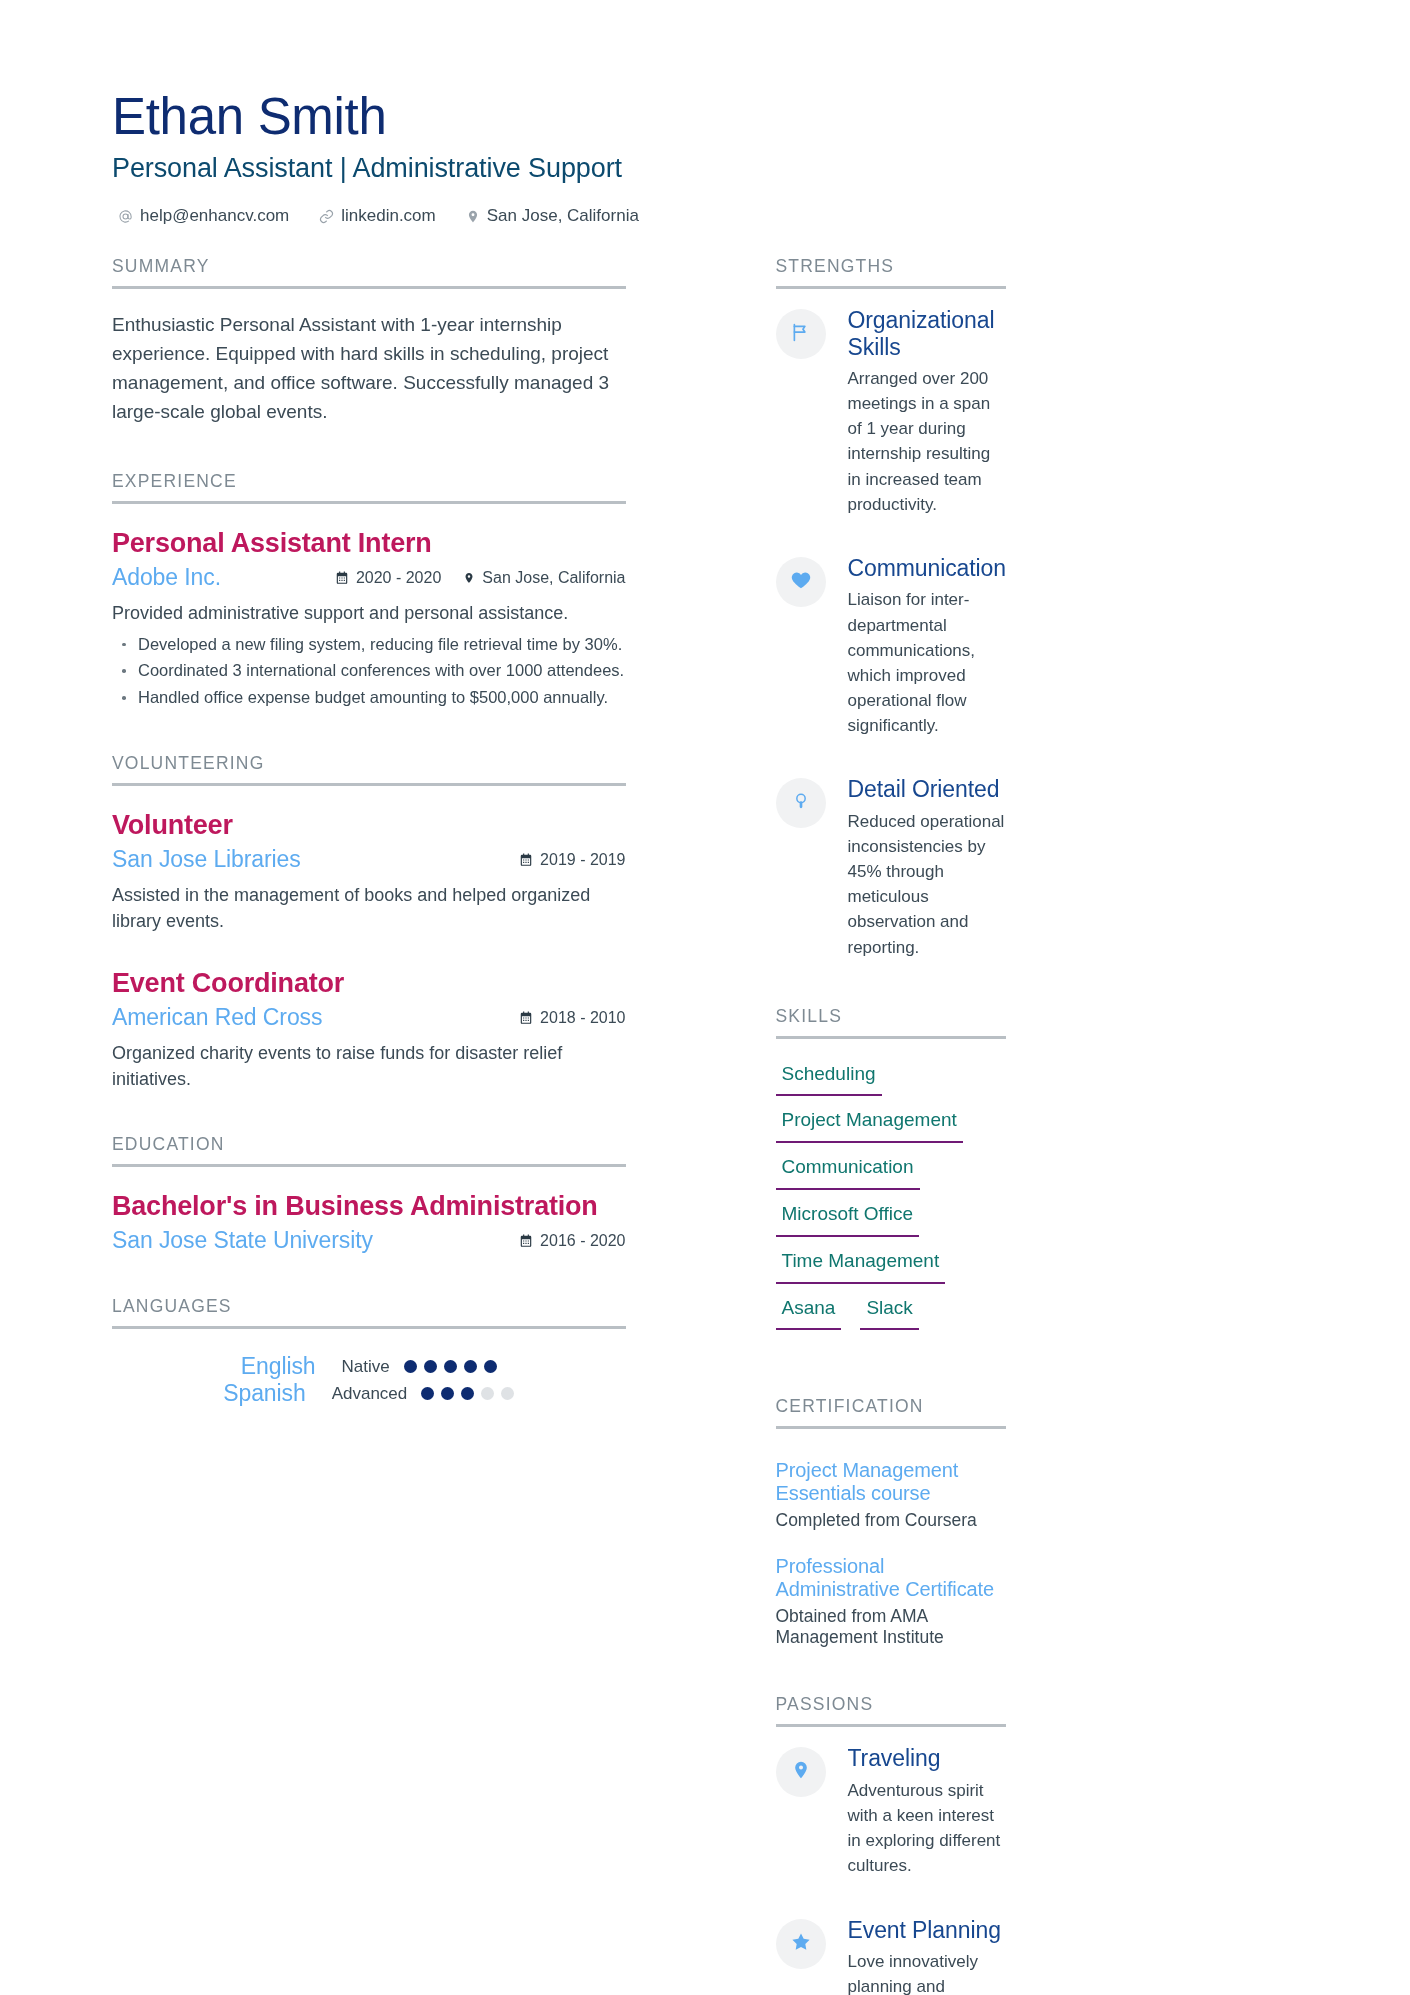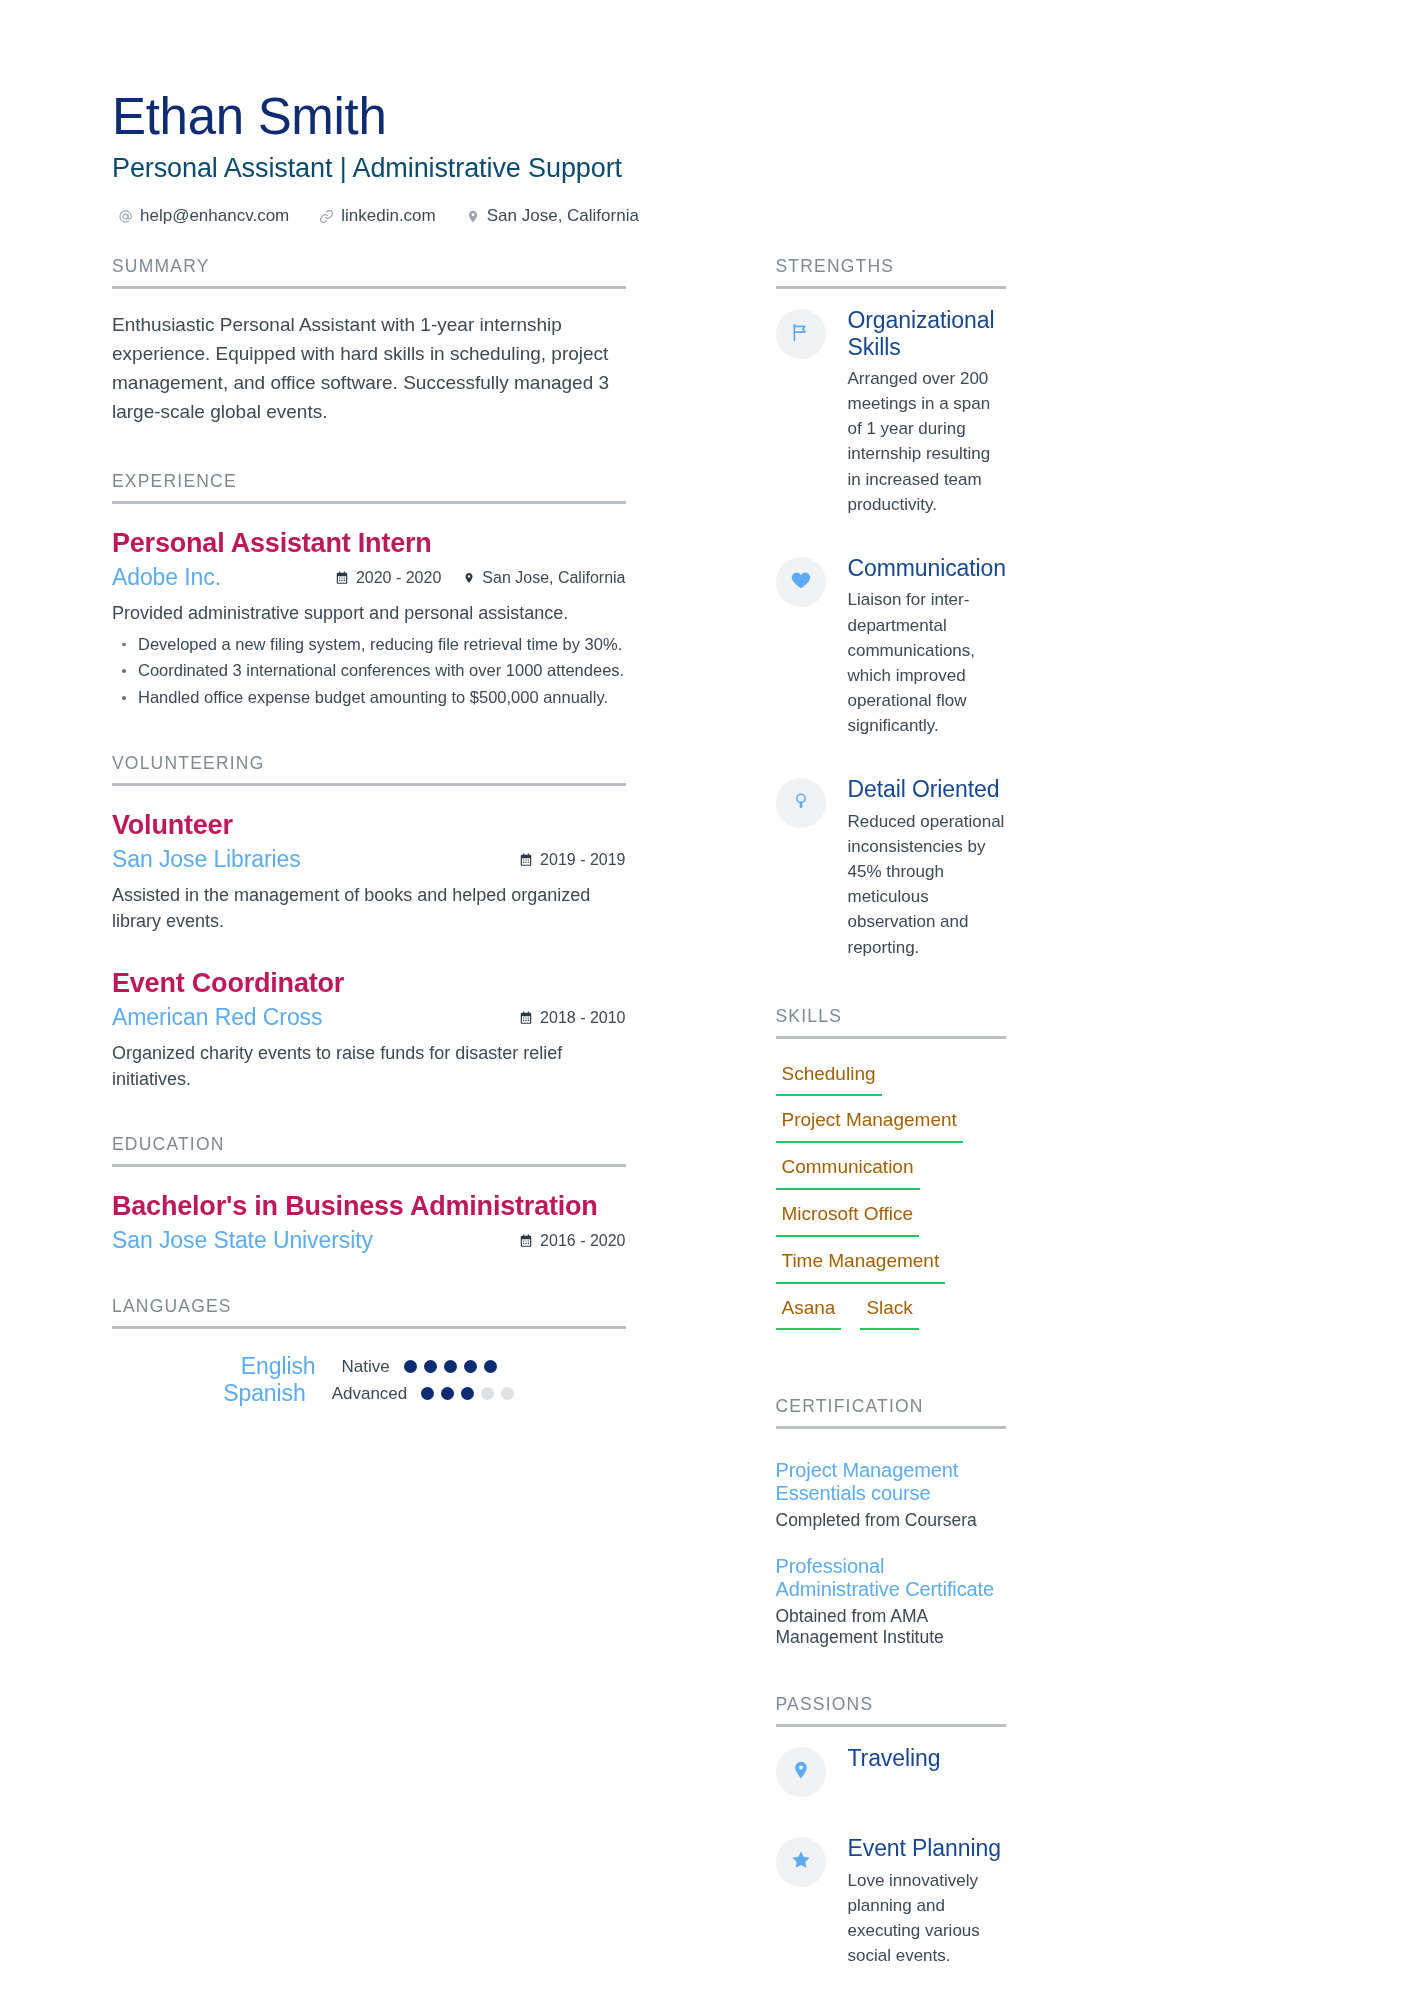--- a/index.html
+++ b/index.html
@@ -179,23 +179,23 @@
   
   .skills-wrap {
     display: flex;
     flex-wrap: wrap;
     margin-top: 22px;
     gap: 11px 19px;
     max-width: 352px;
   }
   .skill {
     font-size: 19px;
-    color: #a16207;
+    color: #0f766e;
     padding: 2px 6px 9px 6px;
-    border-bottom: 2px solid #22c55e;
+    border-bottom: 2px solid #701a75;
     line-height: 1.2;
     text-align: center;
   }
 
   
   .cert-list { margin-top: 20px; }
   .cert-item { margin-top: 24px; }
   .cert-item:first-child { margin-top: 20px; }
   .cert-title {
     font-size: 20px;
@@ -487,20 +487,21 @@
           <div class="ip-item">
             <div class="ip-badge">
               <span>
                 <svg width="20" height="20" viewBox="0 0 24 24" fill="#5dabf0">
                   <path d="M12 2a7 7 0 0 0-7 7c0 5.2 7 13 7 13s7-7.8 7-13a7 7 0 0 0-7-7zm0 4.6A2.4 2.4 0 1 1 12 11.4a2.4 2.4 0 0 1 0-4.8z"></path>
                 </svg>
               </span>
             </div>
             <div class="ip-body">
               <div class="ip-title">Traveling</div>
+              <div class="ip-desc">Adventurous spirit with a keen interest in exploring different cultures.</div>
             </div>
           </div>
 
           <div class="ip-item" style="margin-top:38px;">
             <div class="ip-badge">
               <span>
                 <svg width="22" height="22" viewBox="0 0 24 24" fill="#5dabf0">
                   <path d="M12 2.6l2.9 5.9 6.5.95-4.7 4.6 1.1 6.5-5.8-3.05L6.2 20.55l1.1-6.5-4.7-4.6 6.5-.95L12 2.6z"></path>
                 </svg>
               </span>

